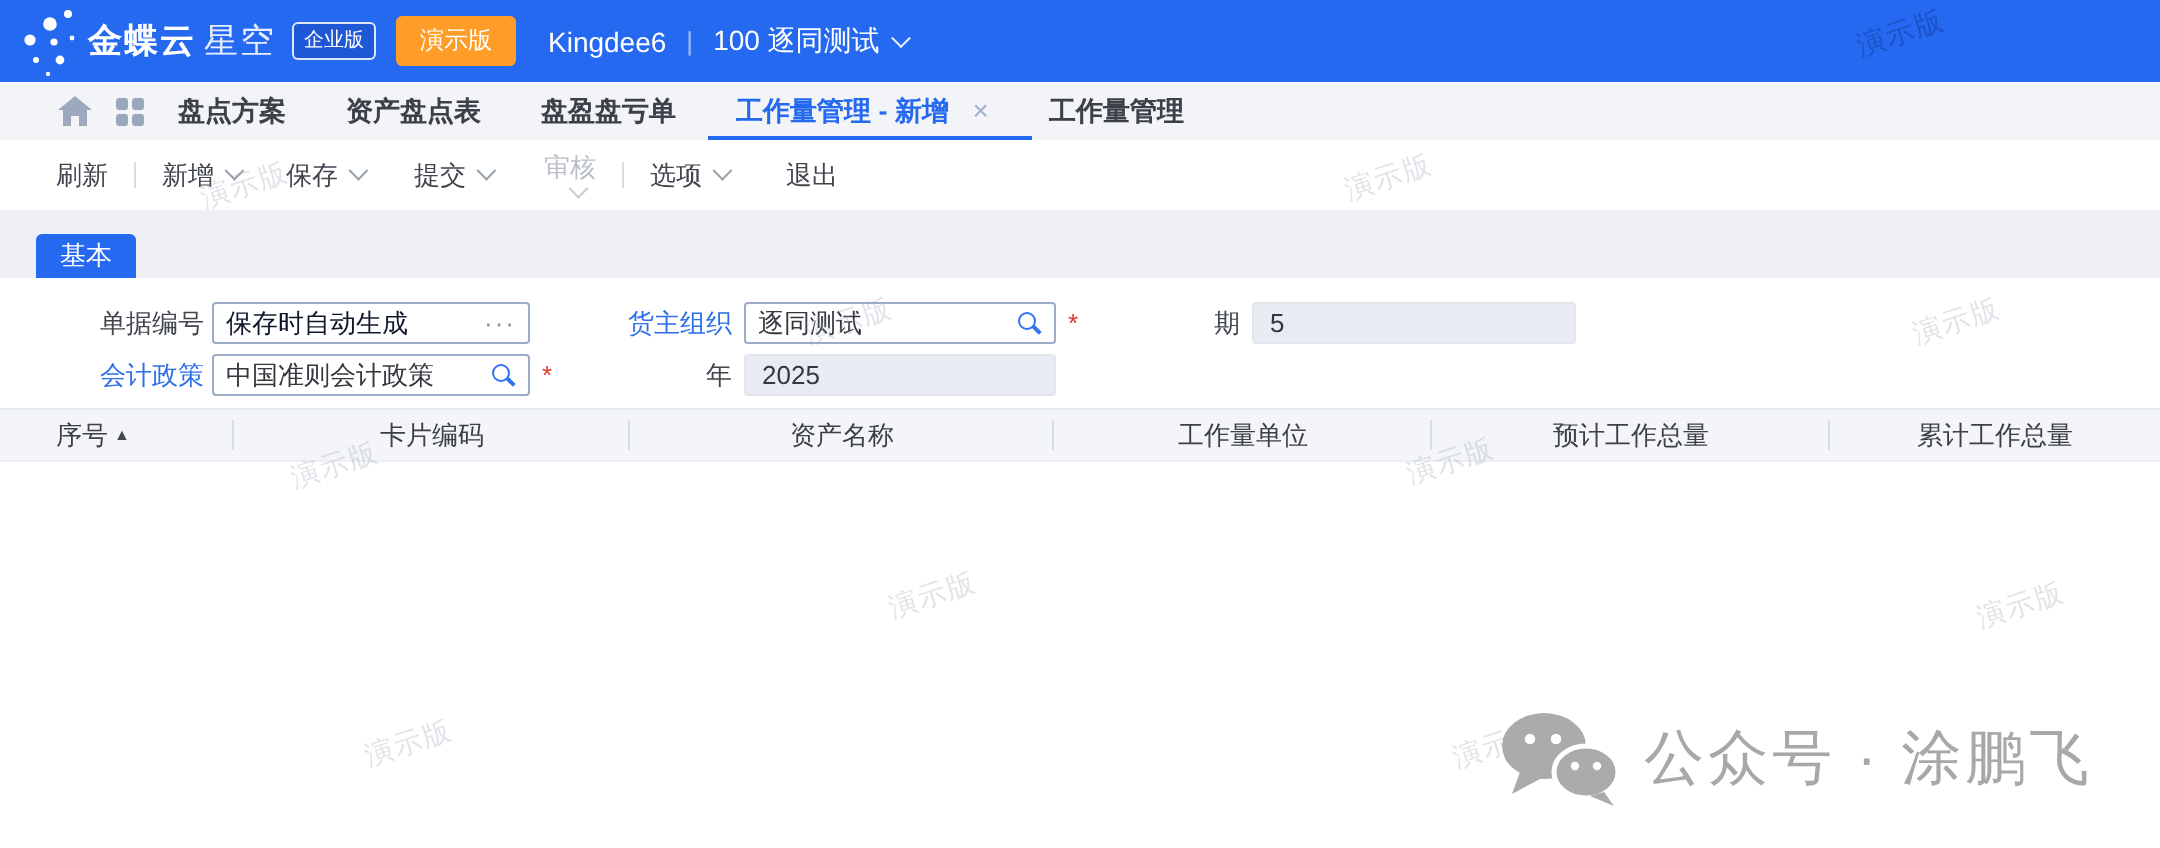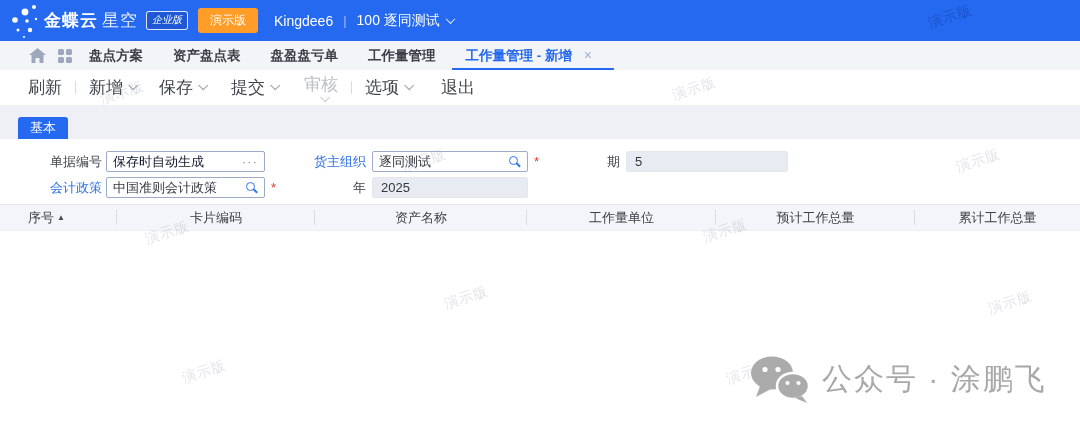--- a/index.html
+++ b/index.html
@@ -7,21 +7,21 @@
     font-family:"Liberation Sans","DejaVu Sans",sans-serif; }
   .stage { position:relative; width:1080px; height:424px; background:#fff; overflow:hidden; }
 
   
   .topbar { position:absolute; left:0; top:0; width:1080px; height:41px;
     background:#2569f0; display:flex; align-items:center; padding-left:8px; }
   .logo-dots { width:32px; height:36px; flex:0 0 32px; }
   .brand { display:flex; align-items:baseline; margin-left:4px; white-space:nowrap; }
   .brand-primary { color:#fff; font-size:17px; font-weight:bold; letter-spacing:1px; }
   .brand-secondary { color:#f2f6ff; font-size:17px; font-weight:normal; margin-left:4px; letter-spacing:1px; opacity:.95; }
-  .edition-badge { margin-left:8px; font-size:10px; color:#fff; font-style:italic;
+  .edition-badge { margin-left:8px; font-size:10px; color:#fff; 
     border:1px solid rgba(255,255,255,.85); background:rgba(10,40,140,.25);
     border-radius:3px; padding:1px 5px 2px; white-space:nowrap; }
   .demo-badge { margin-left:10px; font-size:12px; color:#fff; background:#ff9d28;
     border-radius:3px; padding:4px 12px; white-space:nowrap; }
   .org-switcher { margin-left:16px; display:flex; align-items:center; color:#fff;
     font-size:14px; white-space:nowrap; cursor:pointer;justify-content:center; }
   .org-divider { opacity:.55; margin:0 10px; font-size:13px; }
   .chev { display:inline-block; width:7px; height:7px; border-right:1.6px solid #97a0ad;
     border-bottom:1.6px solid #97a0ad; transform:rotate(45deg) translate(-1px,-1px); margin-left:7px; }
   .chev.white { border-color:#e8efff; }
@@ -37,21 +37,21 @@
   .doc-tab { margin-left:30px; font-size:13.5px; font-weight:bold; color:#3d4048;
     white-space:nowrap; cursor:pointer; position:relative; height:29px; line-height:29px; }
   .doc-tab:first-of-type { margin-left:17px; }
   .doc-tab.active { color:#2569f0; }
   .doc-tab.active::after { content:''; position:absolute; left:-14px; right:-22px; bottom:0;
     height:2px; background:#2569f0; }
   .tab-close { font-weight:normal; color:#9fb0d0; font-size:14px; margin-left:8px; }
 
   
   .toolbar { position:absolute; left:0; top:70px; width:1080px; height:35px; background:#fff;
-    display:flex; align-items:center; font-size:17px; color:#41454d; }
+    display:flex; align-items:center; font-size:13px; color:#41454d; }
   .tb-item { white-space:nowrap; cursor:pointer; display:flex; align-items:center; }
   .tb-item.disabled { color:#b9bec7; cursor:default; }
   .tb-item .chev { margin-left:6px; transform:rotate(45deg) translate(-1px,-2px); }
   .tb-sep { width:1px; height:13px; background:#d8dbe0; }
 
   
   .formstrip { position:absolute; left:0; top:105px; width:1080px; height:34px; background:#eef0f5; }
   .form-tab { position:absolute; left:18px; top:12px; height:22px; min-width:48px; padding:0 12px;
     background:#2569f0; color:#fff; font-size:13px; line-height:22px; text-align:center;
     border-radius:3px 3px 0 0; cursor:pointer; }
@@ -143,26 +143,26 @@
       </span>
     <div class="doc-tab">
       <span>盘点方案</span>
     </div>
     <div class="doc-tab">
       <span>资产盘点表</span>
     </div>
     <div class="doc-tab">
       <span>盘盈盘亏单</span>
     </div>
-    <div class="doc-tab">
-      <span>工作量管理</span>
-    </div>
     <div class="doc-tab active">
       <span>工作量管理 - 新增</span>
       <span class="tab-close">×</span>
+    </div>
+    <div class="doc-tab">
+      <span>工作量管理</span>
     </div>
   </div>
 
   <div class="toolbar">
     <span class="tb-item" style="margin-left:28px;">
       <span>刷新</span>
     </span>
     <span class="tb-sep" style="margin-left:13px;"></span>
     <span class="tb-item" style="margin-left:13px;">
       <span>新增</span>

